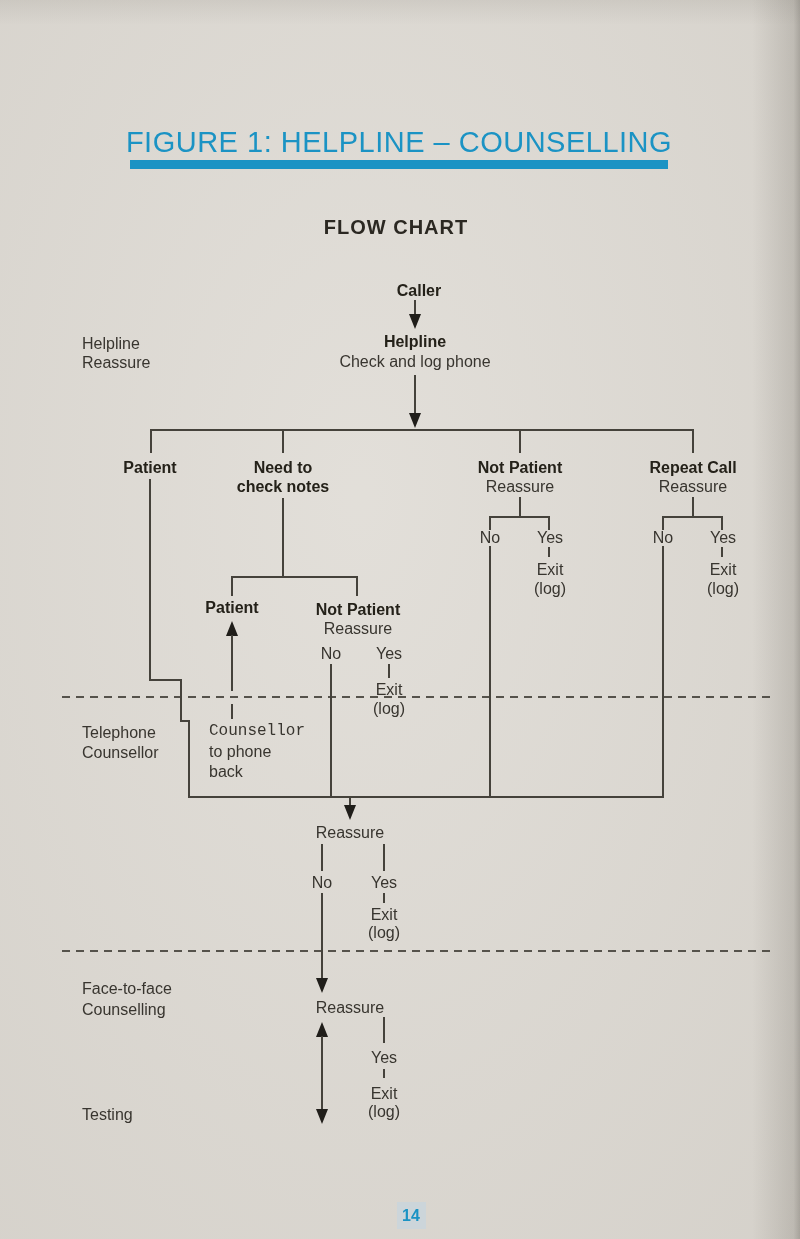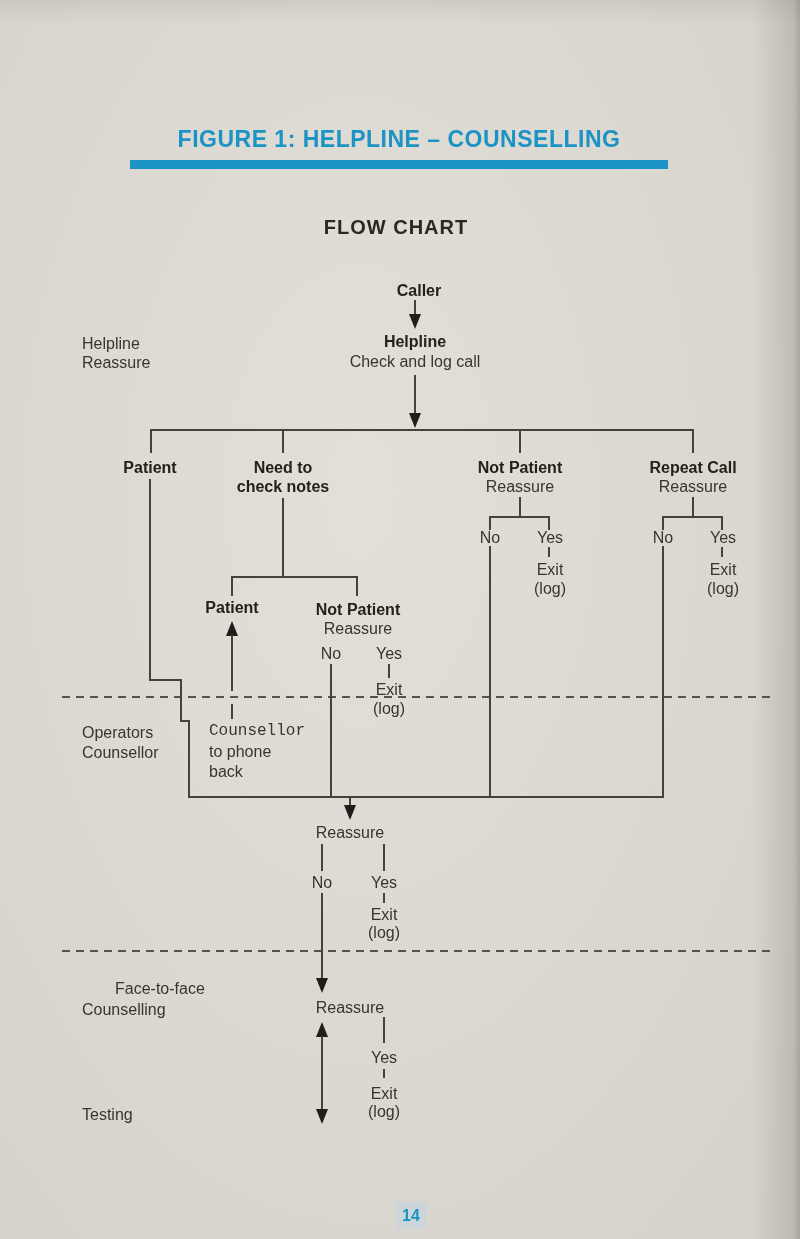--- a/index.html
+++ b/index.html
@@ -33,21 +33,21 @@
     background:repeating-linear-gradient(to right,#55524b 0,#55524b 8px,rgba(0,0,0,0) 8px,rgba(0,0,0,0) 14px);
   }
   .arrd{position:absolute;width:0;height:0;
     border-left:6px solid transparent;border-right:6px solid transparent;
     border-top:15px solid #201e1a;}
   .arru{position:absolute;width:0;height:0;
     border-left:6px solid transparent;border-right:6px solid transparent;
     border-bottom:15px solid #201e1a;}
   .fig-title{
     position:absolute;transform:translateX(-50%);
-    font-size:23px;font-weight:bold;letter-spacing:.5px;
+    font-size:29px;font-weight:normal;letter-spacing:.5px;
     color:var(--accent);white-space:nowrap;
   }
   .rule{position:absolute;background:var(--accent);}
   .fc-head{
     position:absolute;transform:translateX(-50%);
     font-size:20px;font-weight:bold;letter-spacing:1px;
     color:#2b2822;white-space:nowrap;
   }
   .patch{position:absolute;background:#ccd5da;}
   .pageno{
@@ -59,34 +59,34 @@
 <body>
 
 <div class="page">
 
   <div class="fig-title" style="left:399px;top:126px;">FIGURE 1: HELPLINE – COUNSELLING</div>
   <div class="rule" style="left:130px;top:160px;width:538px;height:9px;"></div>
   <div class="fc-head" style="left:396px;top:216px;">FLOW CHART</div>
 
   <div class="t" style="left:82px;top:334px;">Helpline</div>
   <div class="t" style="left:82px;top:353px;">Reassure</div>
-  <div class="t" style="left:82px;top:723px;">Operators</div>
+  <div class="t" style="left:82px;top:723px;">Telephone</div>
   <div class="t" style="left:82px;top:743px;">Counsellor</div>
-  <div class="t" style="left:82px;top:979px;margin-left:33px;">Face-to-face</div>
+  <div class="t" style="left:82px;top:979px;">Face-to-face</div>
   <div class="t" style="left:82px;top:1000px;">Counselling</div>
   <div class="t" style="left:82px;top:1105px;">Testing</div>
 
   <div class="dashline" style="left:62px;top:696px;width:708px;"></div>
   <div class="dashline" style="left:62px;top:950px;width:708px;"></div>
 
   <div class="t tc b" style="left:419px;top:281px;">Caller</div>
   <div class="vl" style="left:414px;top:300px;height:15px;"></div>
   <div class="arrd" style="left:409px;top:314px;"></div>
   <div class="t tc b" style="left:415px;top:332px;">Helpline</div>
-  <div class="t tc" style="left:415px;top:352px;">Check and log call</div>
+  <div class="t tc" style="left:415px;top:352px;">Check and log phone</div>
   <div class="vl" style="left:414px;top:375px;height:40px;"></div>
   <div class="arrd" style="left:409px;top:413px;"></div>
 
   <div class="hl" style="left:150px;top:429px;width:543px;"></div>
   <div class="vl" style="left:150px;top:429px;height:24px;"></div>
   <div class="vl" style="left:282px;top:429px;height:24px;"></div>
   <div class="vl" style="left:519px;top:429px;height:24px;"></div>
   <div class="vl" style="left:692px;top:429px;height:24px;"></div>
 
   <div class="t tc b" style="left:150px;top:458px;">Patient</div>

